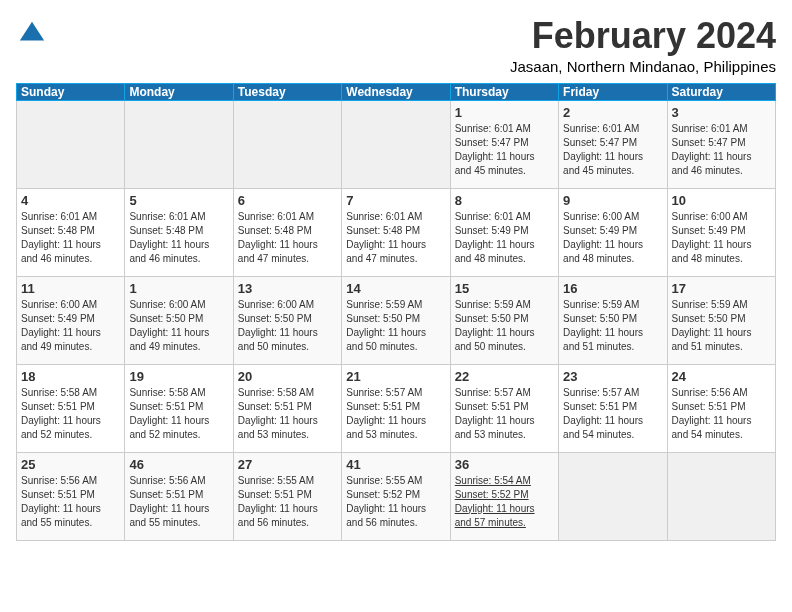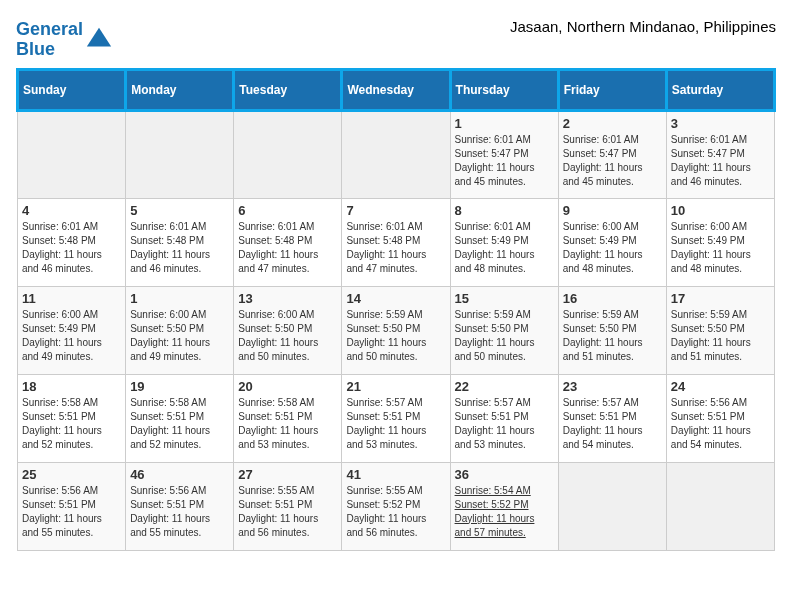--- a/index.html
+++ b/index.html
@@ -52,23 +52,23 @@
     table {
       width: 100%;
       border-collapse: collapse;
       table-layout: fixed;
     }
     thead th {
       background: #1a6faf;
       color: #fff;
       font-size: 12px;
       font-weight: bold;
-      padding: 12px 4px;
+      padding: 1px 4px;
       text-align: left;
-      border: 3px solid #0ea5e9;
+      border: 1px solid #0ea5e9;
     }
     tbody td {
       border: 1px solid #ccc;
       vertical-align: top;
       padding: 4px 4px;
       font-size: 9.5px;
       color: #333;
       height: 88px;
       background: #fff;
     }
@@ -94,30 +94,28 @@
       background: #f0f0f0 !important;
     }
   </style>
 </head>
 <body>
 
 <div class="header-area">
   <div class="logo">
     <div>
       <div style="display:flex;align-items:center;">
-        <div class="logo-text">
-          <span>General</span><br><span>Blue</span>
-        </div>
         <svg class="logo-icon" viewBox="0 0 30 30">
           <polygon points="15,2 28,22 2,22" fill="#1a6faf"></polygon>
         </svg>
       </div>
     </div>
   </div>
   <div class="title-area">
+    <div class="cal-title">February 2024</div>
     <div class="cal-subtitle">Jasaan, Northern Mindanao, Philippines</div>
   </div>
 </div>
 
 <table>
   <thead>
     <tr>
 
     <th>Sunday</th>
         <th>Monday</th>

